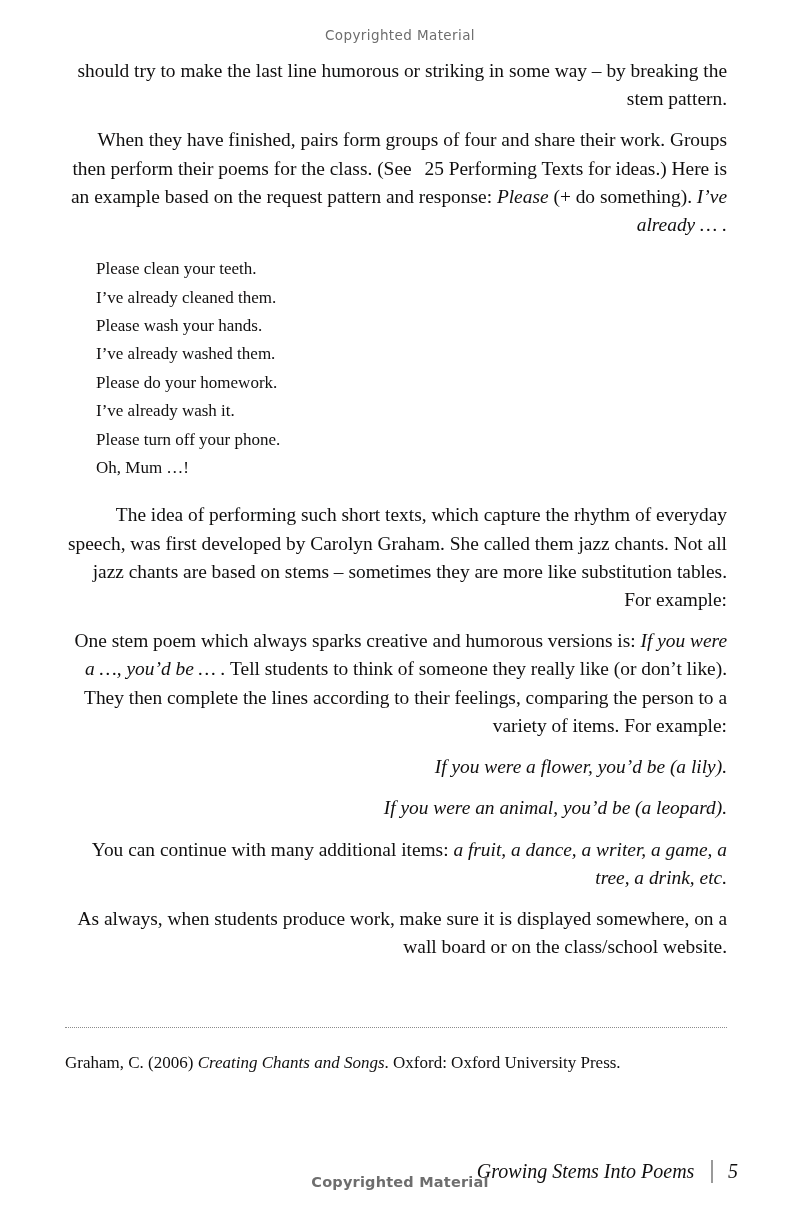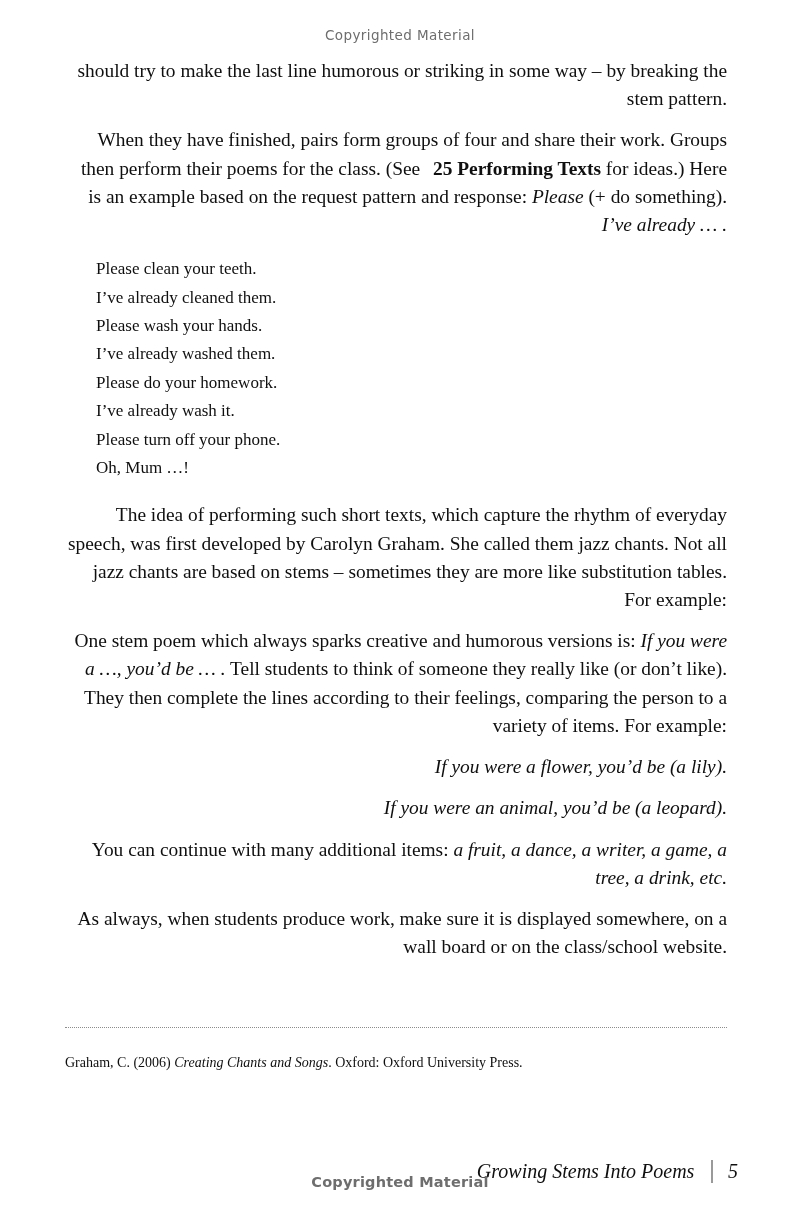--- a/index.html
+++ b/index.html
@@ -68,38 +68,38 @@
   .poem {
     margin: 16px 0 19px 0;
     padding-left: 31px;
   }
   .poem-line {
     font-size: 17px;
     line-height: 28.4px;
     white-space: pre;
   }
 
-  b, strong { font-weight: 700; margin-left: 8px; }
+  b, strong { font-weight: 400; margin-left: 8px; }
   i, em { font-style: italic; }
 
   
   .rule {
     position: absolute;
     left: 65px;
     top: 1027px;
     width: 662px;
     height: 0;
     border-top: 1.3px dotted #8c8c8c;
   }
   .citation {
     position: absolute;
     left: 65px;
     top: 1052px;
     width: 680px;
-    font-size: 14px;
+    font-size: 17px;
     line-height: 22px;
   }
 
   
   .folio {
     position: absolute;
     left: 0;
     top: 1158px;
     width: 800px;
     height: 26px;

